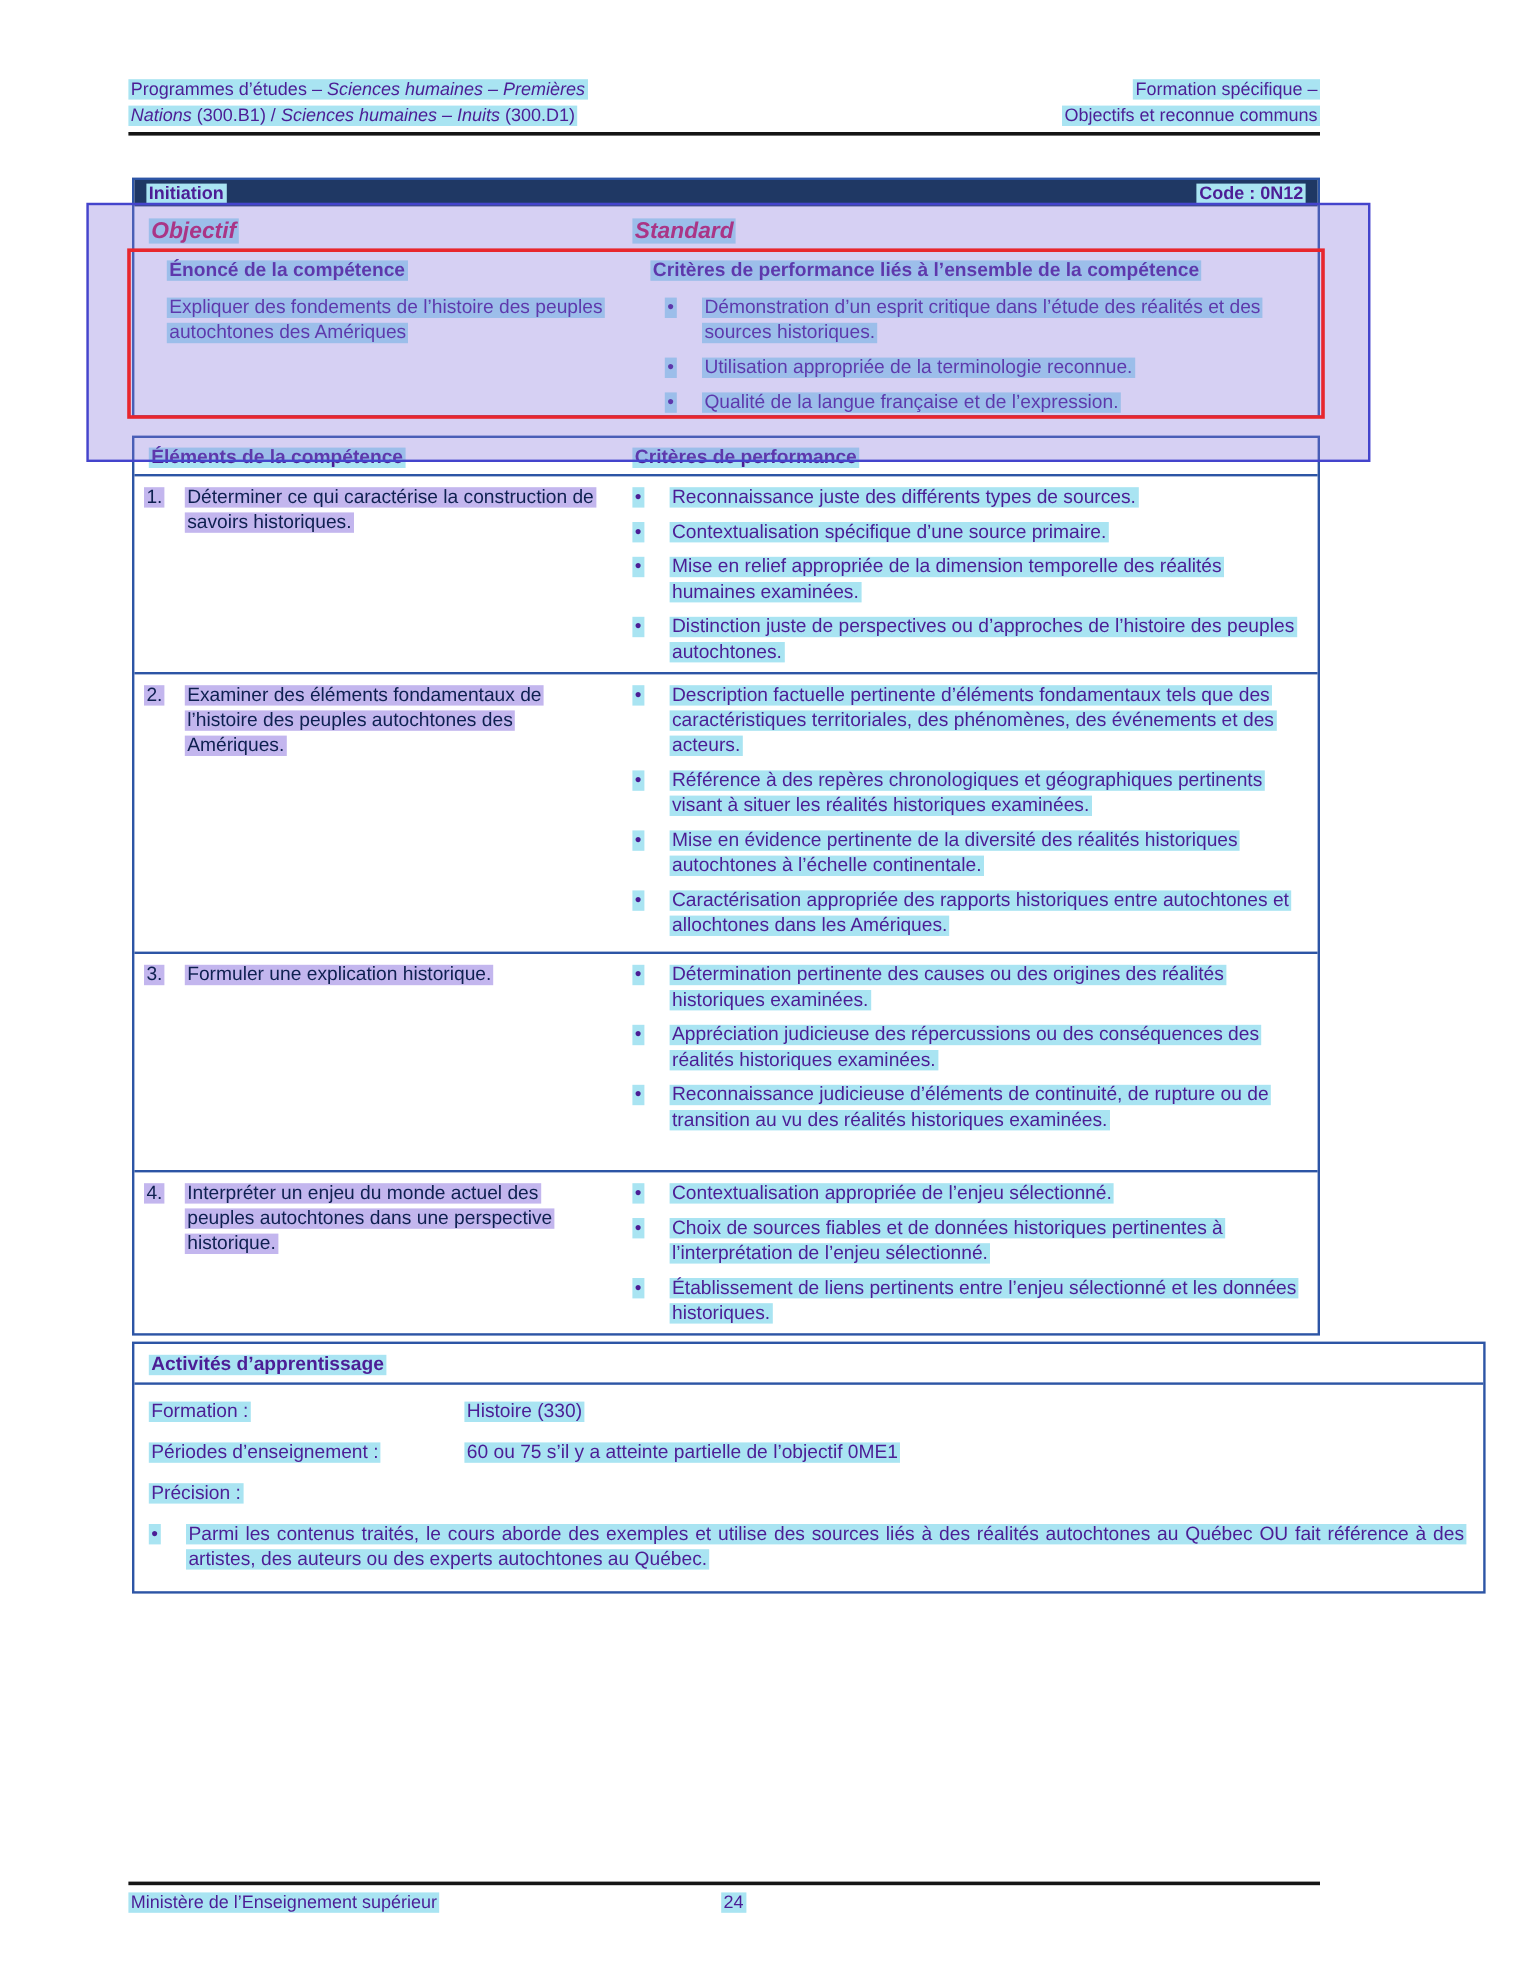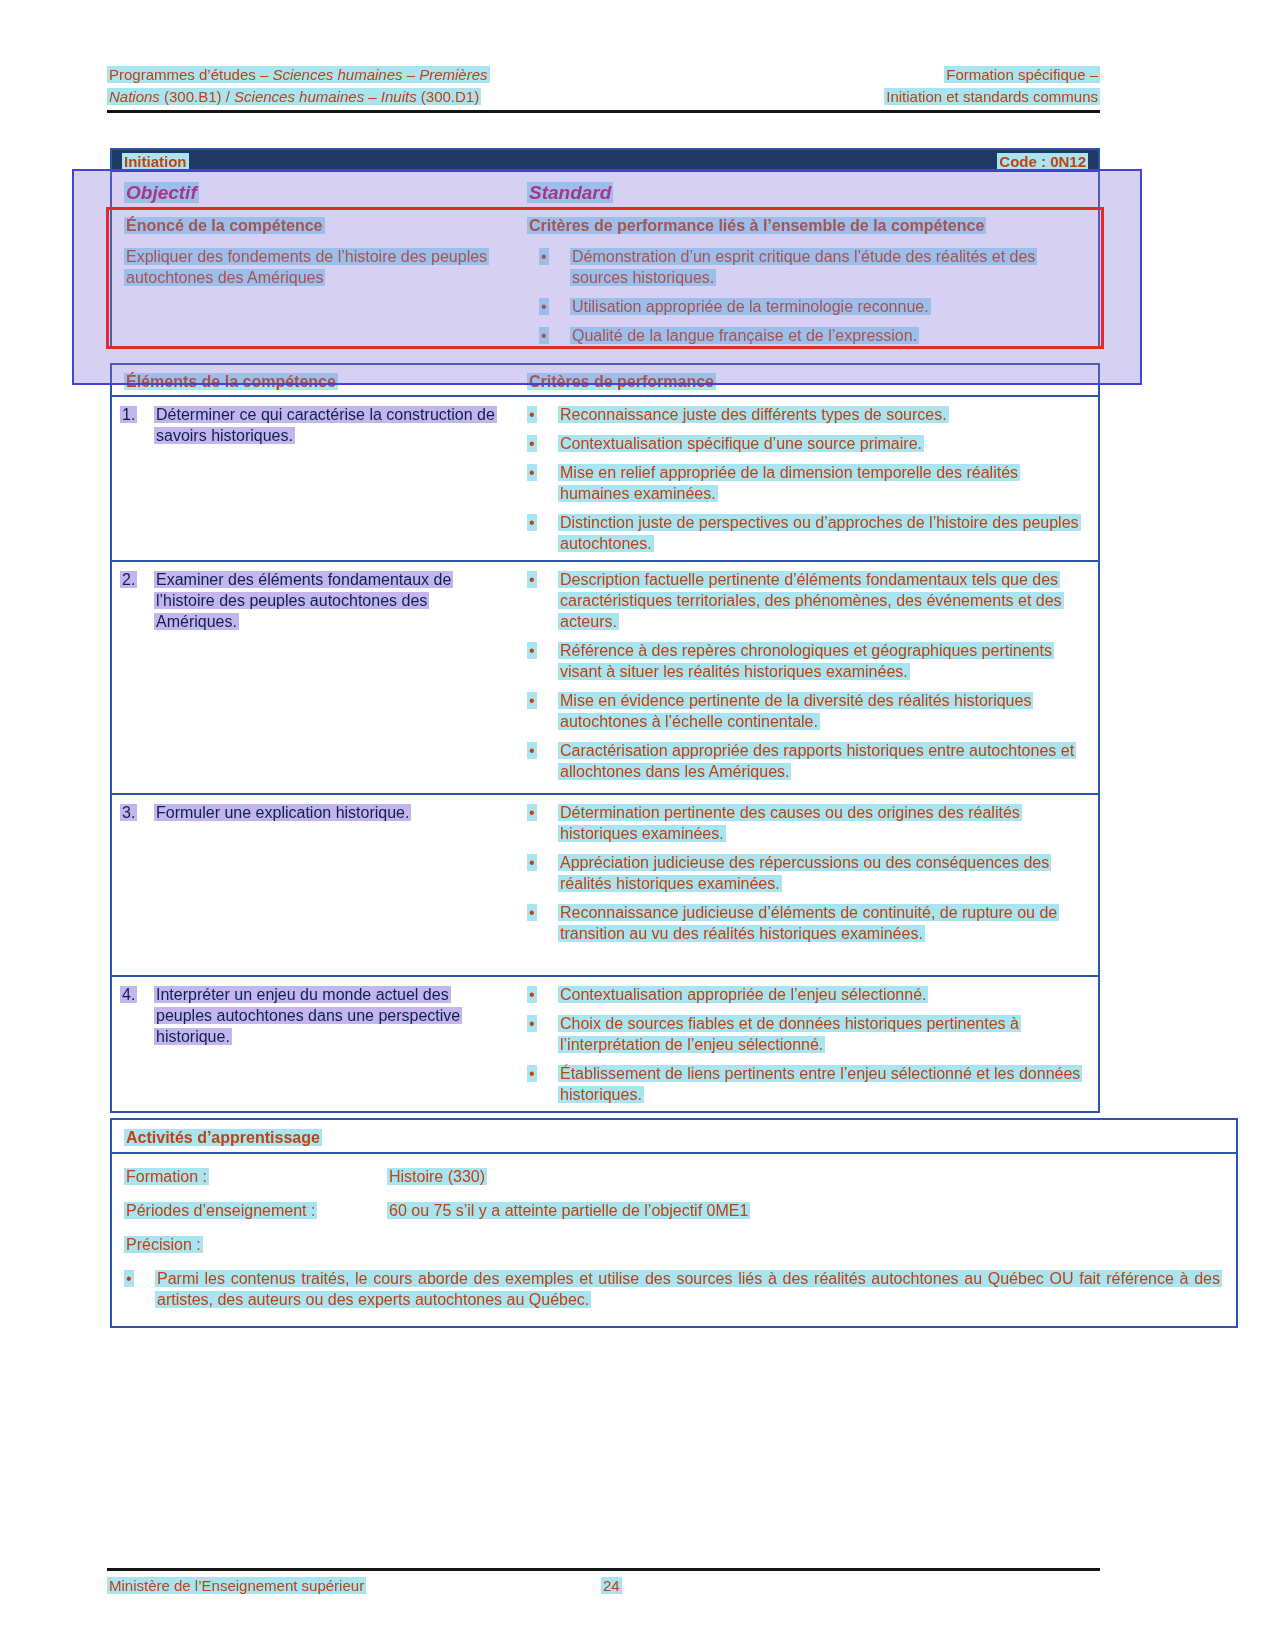--- a/index.html
+++ b/index.html
@@ -3,41 +3,41 @@
 <meta charset="utf-8">
 <style>
   * { margin:0; padding:0; box-sizing:border-box; }
   html,body { background:#ffffff; }
   .page {
     position:relative; width:1275px; height:1651px; background:#ffffff;
     font-family:"Liberation Sans", sans-serif; color:#000; overflow:hidden;
   }
   .it { font-style:italic; }
   
-  .hl  { background:#a9e4f2; color:#c2410c; padding:0 2px;
+  .hl  { background:#a9e4f2; color:#4c1d95; padding:0 2px;
          -webkit-box-decoration-break:clone; box-decoration-break:clone; }
   .hll { background:#c3b6ee; color:#0e2050; padding:0 2px;
          -webkit-box-decoration-break:clone; box-decoration-break:clone; }
 
   
   .doc-header { position:absolute; left:107px; top:64px; width:993px;
     display:flex; justify-content:space-between; font-size:15px; line-height:22px; }
   .dh-right { text-align:right; }
   .header-rule { position:absolute; left:107px; top:110px; width:993px; height:3px; background:#151515; }
 
   
   .table-top { position:absolute; left:110px; top:148px; width:990px; height:200px;
     border:2px solid #2d55a5; background:#fff; }
   .banner { height:22px; background:#1f3864; display:flex; justify-content:space-between;
     align-items:center; padding:0 10px; font-size:15px; font-weight:bold; }
   .row-os { height:37px; display:grid; grid-template-columns:408px 1fr; align-items:center; padding-top:4px; }
   .os-label { font-size:19px; font-weight:bold; font-style:italic; color:#be185d; }
   .c1 { padding-left:12px; }
   .c2 { padding-left:7px; padding-right:8px; }
-  .enonce { height:137px; font-size:16px; line-height:21px; }
+  .enonce { height:137px; font-size:16px; line-height:21px;padding-left:15px; }
   .en-head { display:grid; grid-template-columns:408px 1fr; font-weight:bold; padding:6px 0 4px; }
   .en-body { display:grid; grid-template-columns:408px 1fr; padding-top:6px;gap:12px; }
   .en-left { padding-left:12px; padding-right:28px; }
 
   
   .bullets { display:flex; flex-direction:column; gap:8px; padding-left:7px; padding-right:10px; }
   .bullet { display:flex; align-items:flex-start; }
   .mark { flex:0 0 31px; }
   .btxt { flex:1; }
 
@@ -79,21 +79,21 @@
 
 <div class="page">
 
   <header class="doc-header">
     <div class="dh-left">
       <div><span class="hl"><span>Programmes d’études – </span><span class="it">Sciences humaines – Premières</span></span></div>
       <div><span class="hl"><span class="it">Nations</span><span> (300.B1) / </span><span class="it">Sciences humaines – Inuits</span><span> (300.D1)</span></span></div>
     </div>
     <div class="dh-right">
       <div><span class="hl">Formation spécifique –</span></div>
-      <div><span class="hl">Initiation et standards communs</span></div>
+      <div><span class="hl">Objectifs et reconnue communs</span></div>
     </div>
   </header>
   <div class="header-rule"></div>
 
   <div class="table-top">
     <div class="banner">
       <span class="hl">Initiation</span>
       <span class="hl">Code : 0N12</span>
     </div>
     <div class="row-os">

